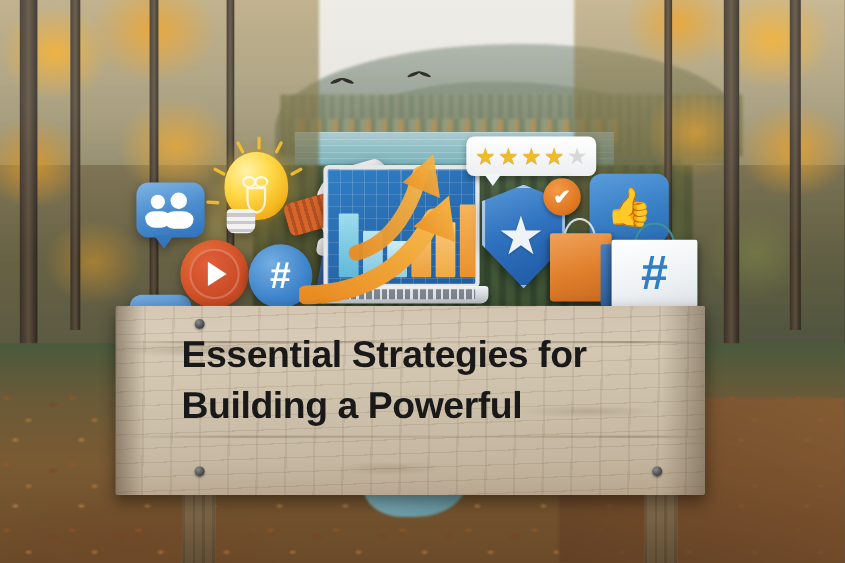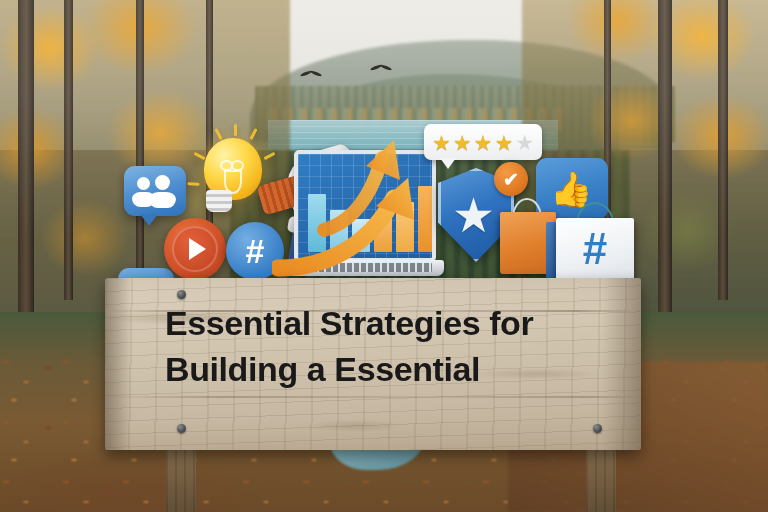--- a/index.html
+++ b/index.html
@@ -517,17 +517,17 @@
       <div class="board-edge-l"></div>
       <div class="board-edge-r"></div>
       <div class="weather"></div>
       <div class="nail" style="left:72px;  top:12px;"></div>
       <div class="nail" style="left:72px;  top:146px;"></div>
       <div class="nail" style="left:488px; top:146px;"></div>
     </div>
 
     <div class="headline">
       <div>Essential Strategies for</div>
-      <div>Building a Essential</div>
+      <div>Building a Powerful</div>
     </div>
   </div>
 
 </div>
 
 </body></html>

